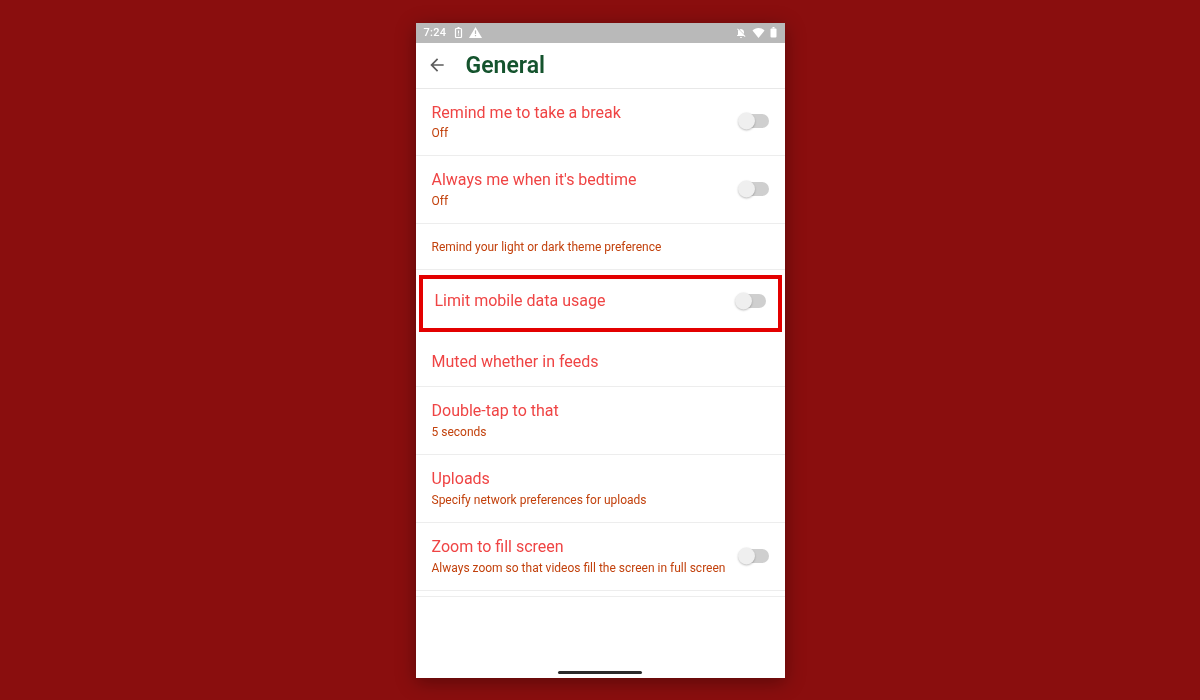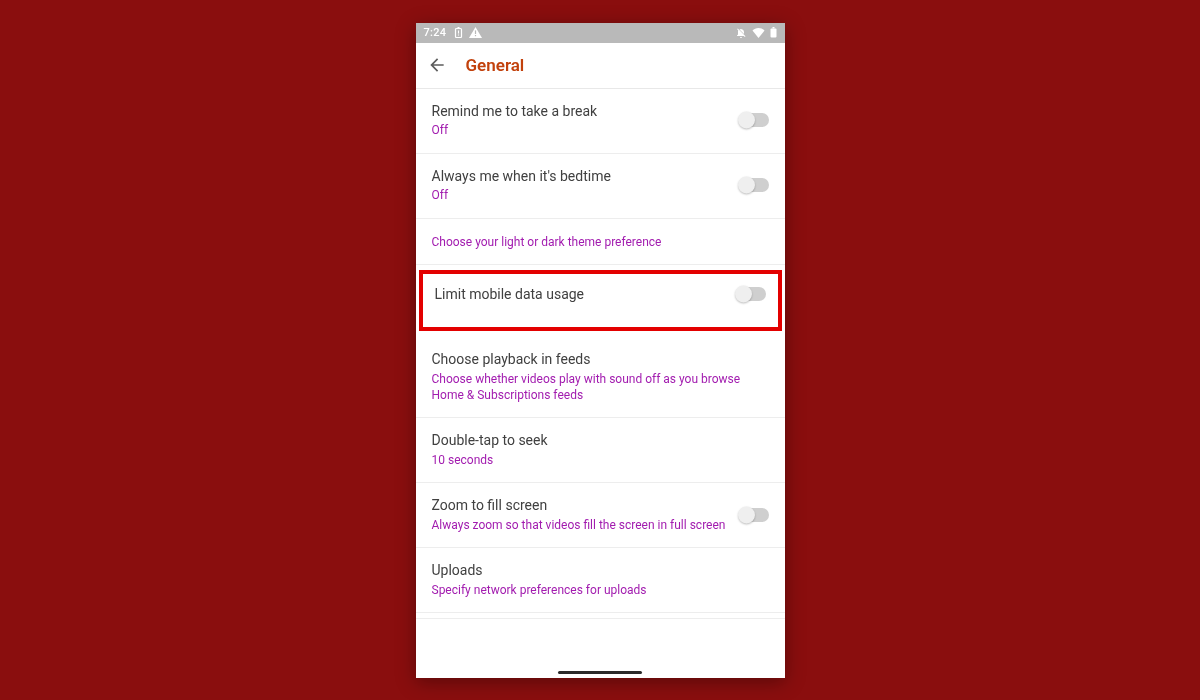--- a/index.html
+++ b/index.html
@@ -41,43 +41,43 @@
   
   .appbar {
     height: 46px;
     display: flex;
     align-items: center;
     padding: 0 10px;
     gap: 18px;
     border-bottom: 1px solid #e8e8e8;
   }
   .appbar .back { width: 22px; height: 22px; color: #5c5c5c; display:flex; align-items:center; justify-content:center; cursor:pointer; }
-  .appbar .title { font-size: 17px; font-weight: 600; color: #c2410c; }
+  .appbar .title { font-size: 23px; font-weight: 600; color: #14532d; }
 
   
   .list { flex: 1; overflow: hidden; }
   .row {
     display: flex;
     align-items: center;
     padding: 13px 16px 14px 16px;
     border-bottom: 1px solid #ededed;
     gap: 10px;
     cursor: pointer;
     background: #ffffff;
   }
   .row .text { flex: 1; }
-  .row .title { font-size: 14px; color: #404040; line-height: 1.35; }
-  .row .sub { font-size: 12px; color: #a21caf; line-height: 1.35; margin-top: 2px; }
+  .row .title { font-size: 16px; color: #ef4444; line-height: 1.35; }
+  .row .sub { font-size: 12px; color: #c2410c; line-height: 1.35; margin-top: 2px; }
 
   
   .highlight-wrap {
     border: 4px solid #e30000;
     margin: 5px 3px 6px 3px;
   }
-  .highlight-wrap .row { border-bottom: none; padding: 11px 12px 23px 12px; }
+  .highlight-wrap .row { border-bottom: none; padding: 11px 12px 16px 12px; }
 
   
   .toggle {
     width: 30px; height: 14px;
     background: #cfcfcf;
     border-radius: 14px;
     position: relative;
     flex: 0 0 auto;
   }
   .toggle::after {
@@ -171,59 +171,58 @@
     <div class="row">
       <div class="text">
         <div class="title">Always me when it's bedtime</div>
         <div class="sub">Off</div>
       </div>
       <div class="toggle"></div>
     </div>
 
     <div class="row">
       <div class="text">
-        <div class="sub">Choose your light or dark theme preference</div>
+        <div class="sub">Remind your light or dark theme preference</div>
       </div>
     </div>
 
     <div class="highlight-wrap">
       <div class="row">
         <div class="text">
           <div class="title">Limit mobile data usage</div>
         </div>
         <div class="toggle"></div>
       </div>
     </div>
 
     <div class="row">
       <div class="text">
-        <div class="title">Choose playback in feeds</div>
-        <div class="sub">Choose whether videos play with sound off as you browse Home &amp; Subscriptions feeds</div>
-      </div>
-    </div>
-
-    <div class="row">
-      <div class="text">
-        <div class="title">Double-tap to seek</div>
-        <div class="sub">10 seconds</div>
+        <div class="title">Muted whether in feeds</div>
+      </div>
+    </div>
+
+    <div class="row">
+      <div class="text">
+        <div class="title">Double-tap to that</div>
+        <div class="sub">5 seconds</div>
+      </div>
+    </div>
+
+    <div class="row">
+      <div class="text">
+        <div class="title">Uploads</div>
+        <div class="sub">Specify network preferences for uploads</div>
       </div>
     </div>
 
     <div class="row">
       <div class="text">
         <div class="title">Zoom to fill screen</div>
         <div class="sub">Always zoom so that videos fill the screen in full screen</div>
       </div>
       <div class="toggle"></div>
     </div>
 
-    <div class="row">
-      <div class="text">
-        <div class="title">Uploads</div>
-        <div class="sub">Specify network preferences for uploads</div>
-      </div>
-    </div>
-
     <div class="peek"></div>
   </div>
 
   <div class="navpill"></div>
 </div>
 
 </body></html>

